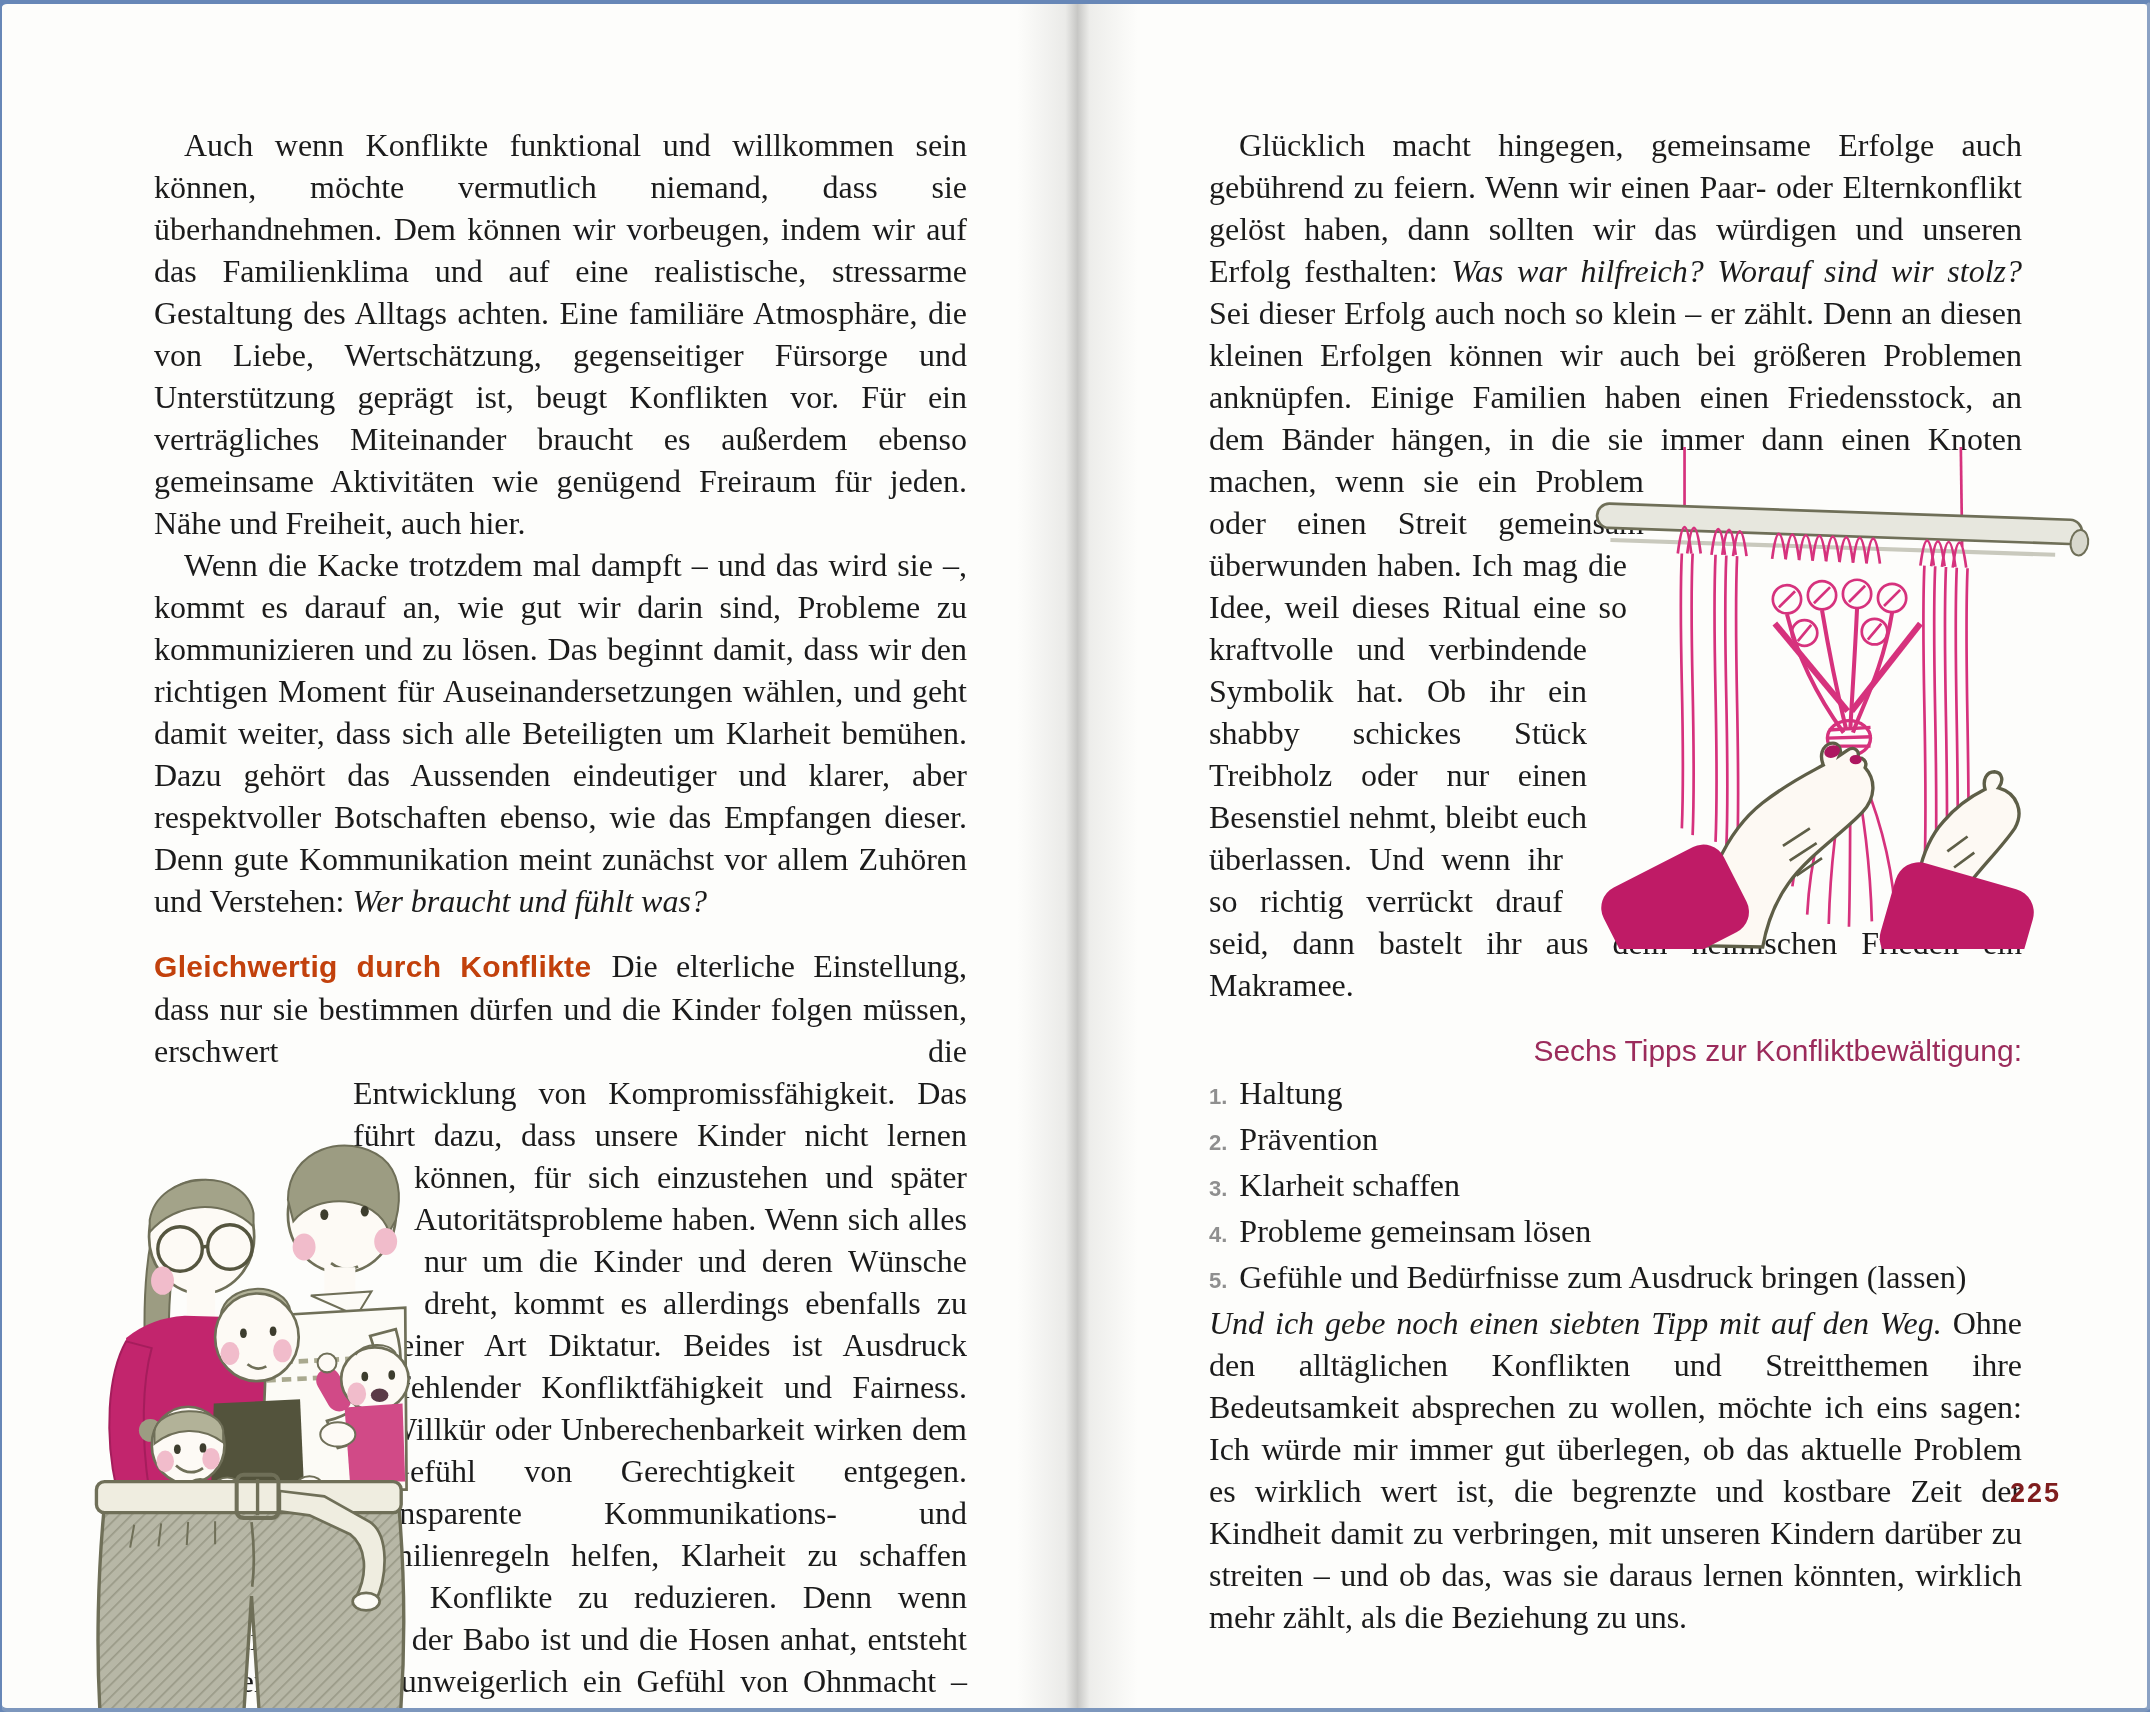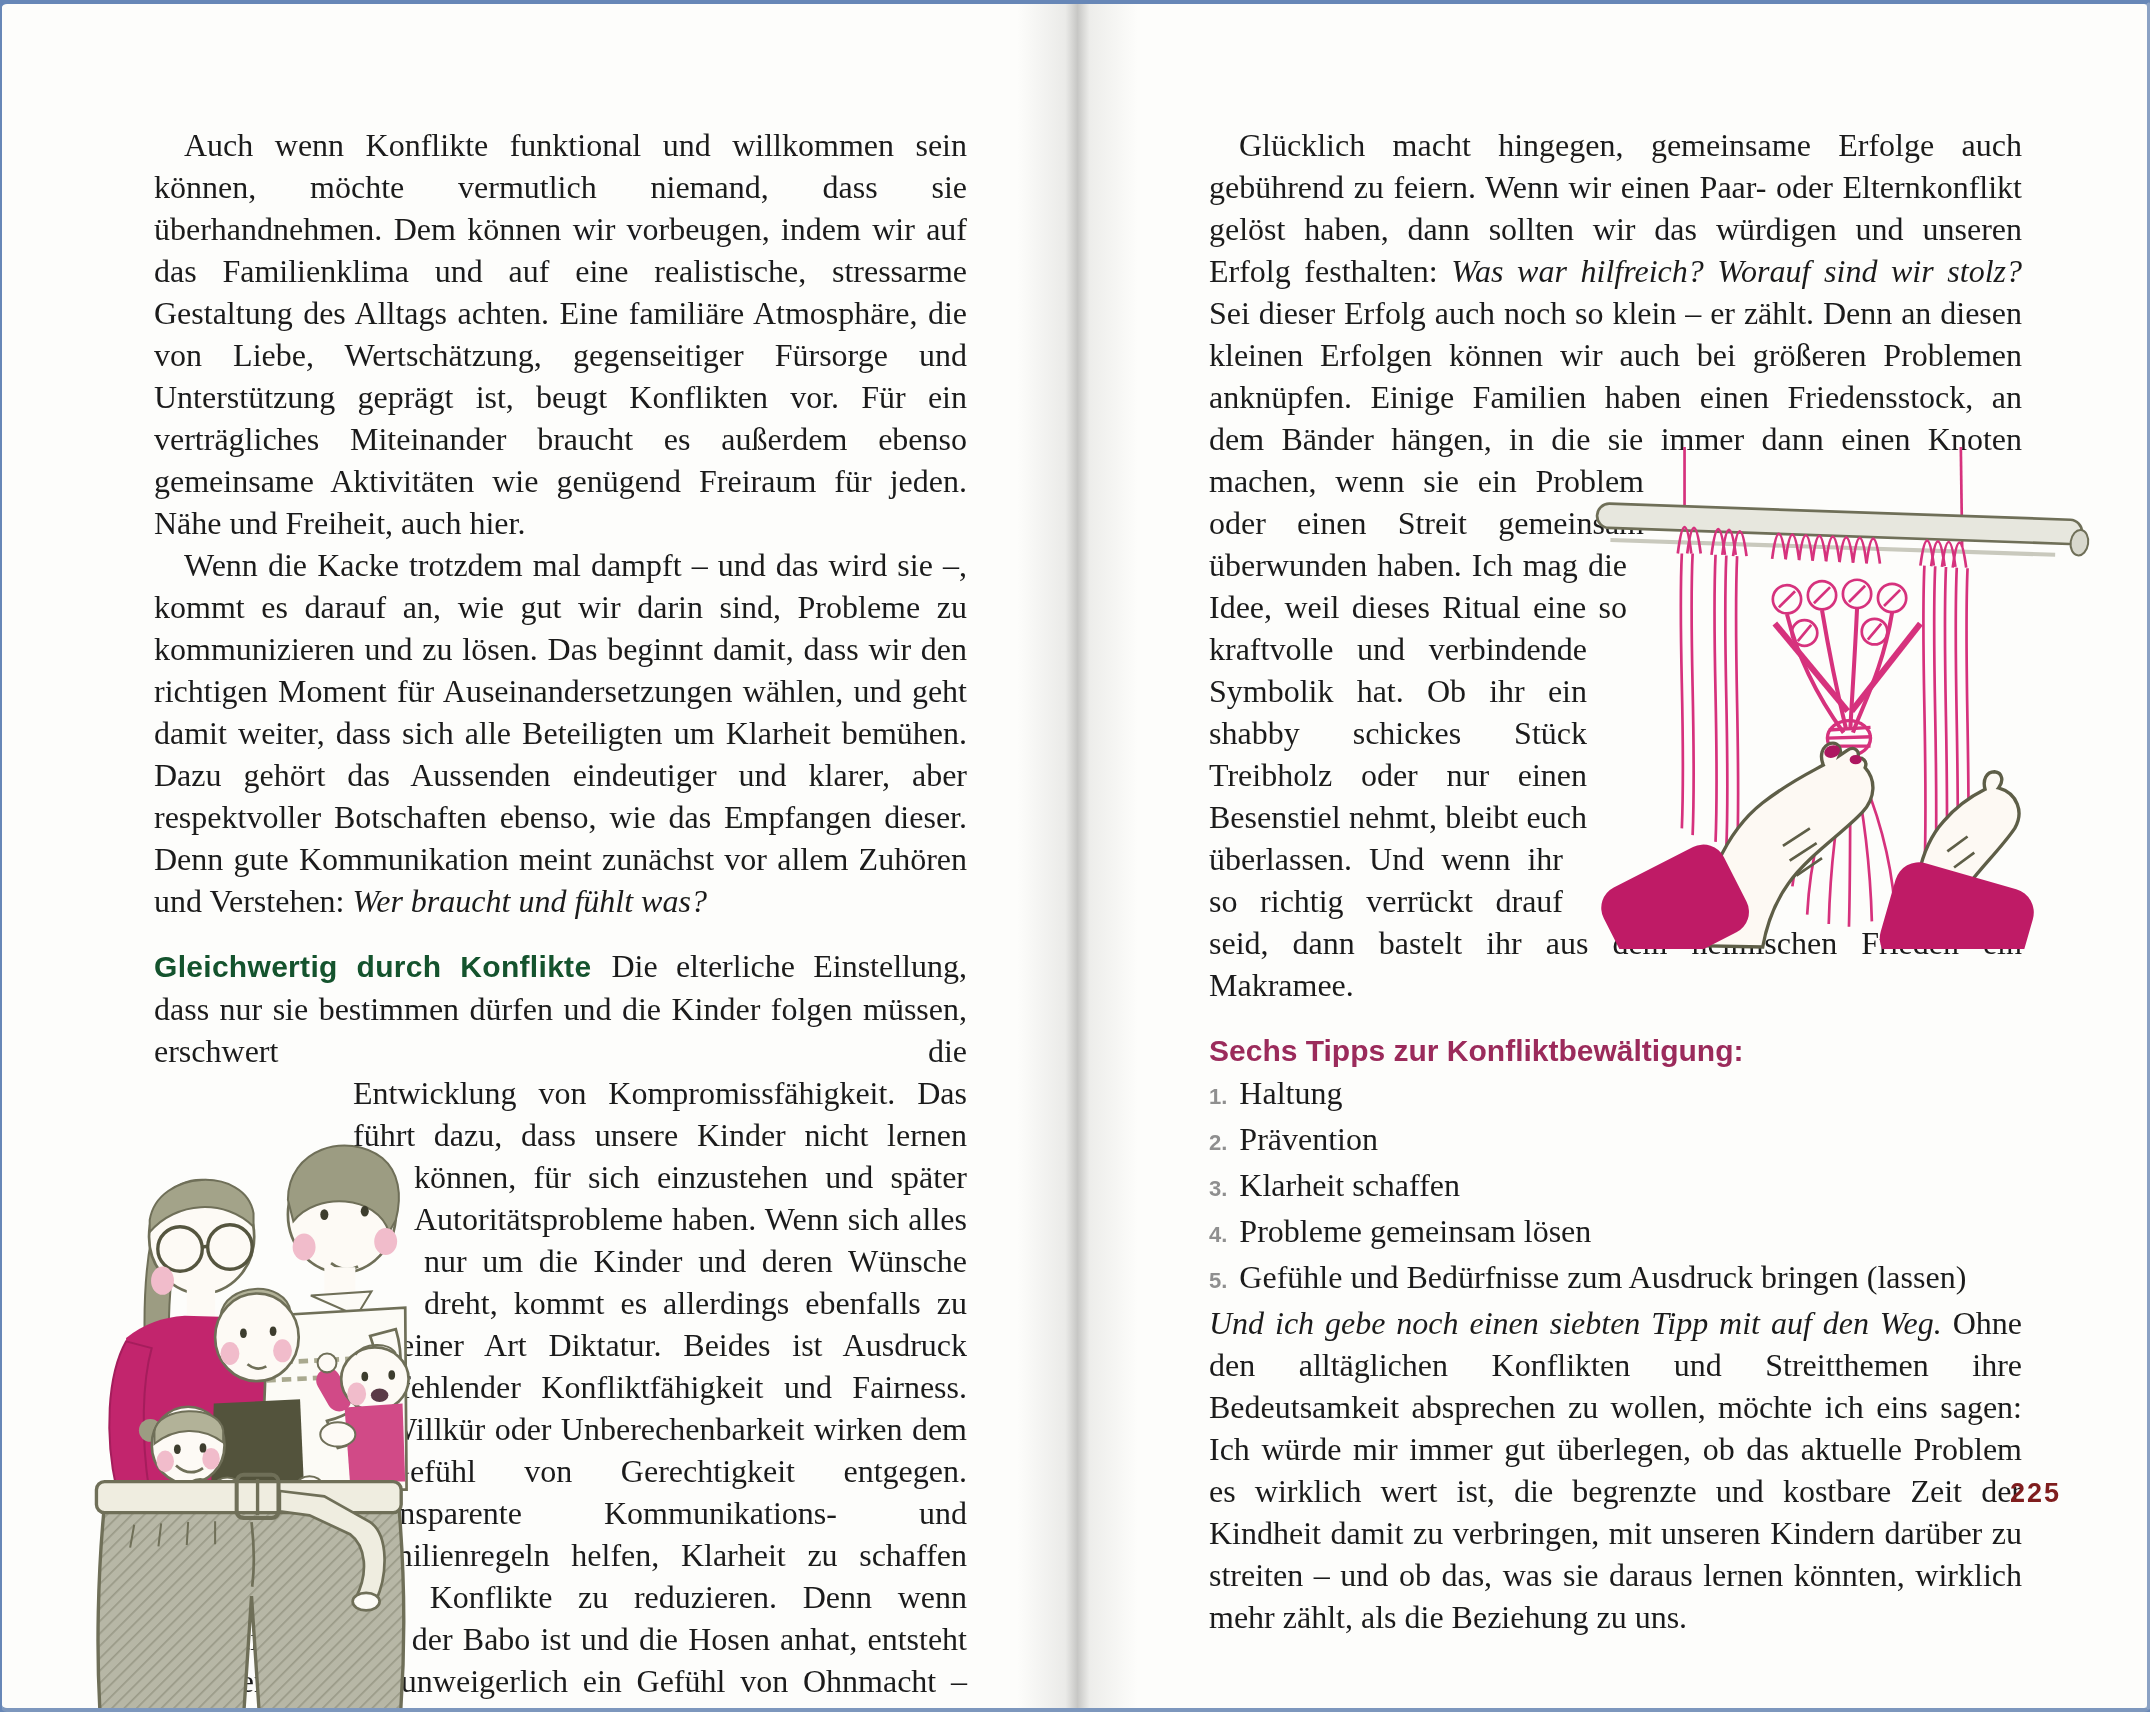--- a/index.html
+++ b/index.html
@@ -31,21 +31,21 @@
     text-align:justify;hyphens:auto;-webkit-hyphens:auto;
   }
   .page-left{left:152px;}
   .page-right{left:1207px;}
   p{margin:0;}
   .indent{text-indent:30px;}
   .it{font-style:italic;}
   .sec-a{margin-top:23px;text-align-last:justify;}
   .inline-head{
     font-family:"Liberation Sans",sans-serif;font-weight:bold;
-    color:#14532d;font-size:30px;margin-right:20px;letter-spacing:0.3px;
+    color:#c2410c;font-size:30px;margin-right:20px;letter-spacing:0.3px;
   }
   .lp-wrap,.rp-wrap{position:relative;}
   .fl{float:left;clear:left;}
   .fl1{width:199px;height:84px;}
   .fl2{width:260px;height:84px;}
   .fl3{width:270px;height:84px;}
   .fl4{width:246px;height:84px;}
   .fl5{width:233px;height:84px;}
   .fl6{width:202px;height:125px;}
   .fam-svg{position:absolute;left:-67px;top:40px;width:327px;height:634px;}
@@ -55,22 +55,22 @@
   .fr2{width:395px;height:84px;}
   .fr3{width:341px;height:42px;}
   .fr4{width:293px;height:42px;}
   .fr5{width:341px;height:42px;}
   .fr6{width:384px;height:42px;}
   .fr7{width:435px;height:42px;}
   .fr8{width:459px;height:84px;}
   .mac-svg{position:absolute;right:-101px;top:-13.5px;width:540px;height:502px;}
   .tips{clear:both;margin-top:24px;}
   .tips-head{
-    font-family:"Liberation Sans",sans-serif;font-weight:bold;
-    color:#9b2b5b;font-size:30px;line-height:42px;text-align:left;
+    font-family:"Liberation Sans",sans-serif;font-weight:normal;
+    color:#9b2b5b;font-size:30px;line-height:42px;text-align:right;
   }
   ul.tip-list{list-style:none;margin:0;padding:0;}
   .tip{line-height:42px;text-align:left;}
   .tip-num{
     font-family:"Liberation Sans",sans-serif;font-weight:bold;
     color:#8f8f8f;font-size:22px;margin-right:12px;
   }
   .closing{margin-top:0;}
   .pagenum{
     position:absolute;left:2008px;top:1474px;

